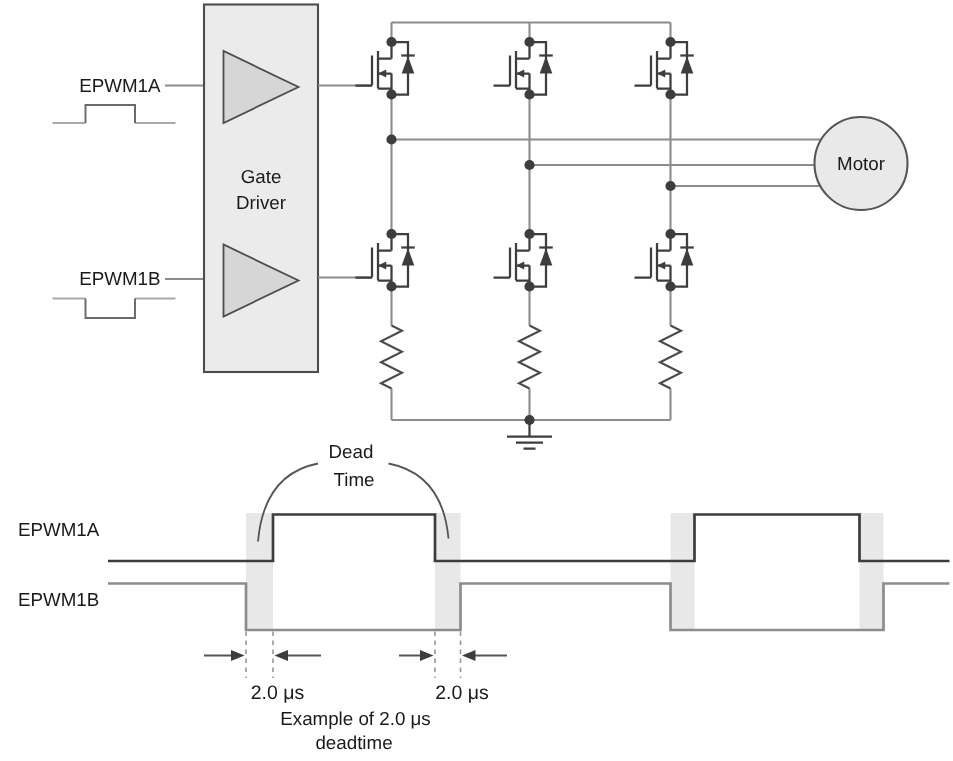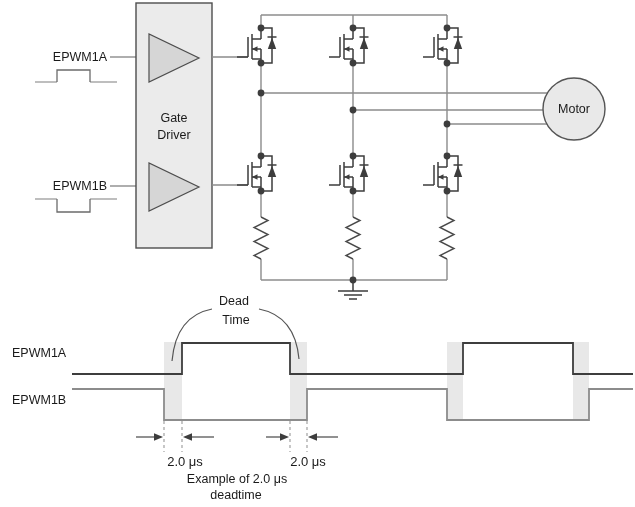--- a/index.html
+++ b/index.html
@@ -2,20 +2,21 @@
 <html><head>
 <meta charset="utf-8">
 <style>
   html,body{margin:0;padding:0;background:#fff;}
   .stage{
     position:relative;
     width:635px;height:507px;
     background:#ffffff;
     font-family:"Liberation Sans", sans-serif;
     overflow:hidden;
+    border-radius:32px;
   }
   svg{display:block;}
   text{
     fill:#1a1a1a;
     font-family:"Liberation Sans", sans-serif;
   }
   .lbl{font-size:12.5px;}
   .val{font-size:13px;}
   .wire{stroke:#8c8c8c;stroke-width:1.4;fill:none;}
   .sym{stroke:#3d3d3d;stroke-width:1.5;fill:none;}

